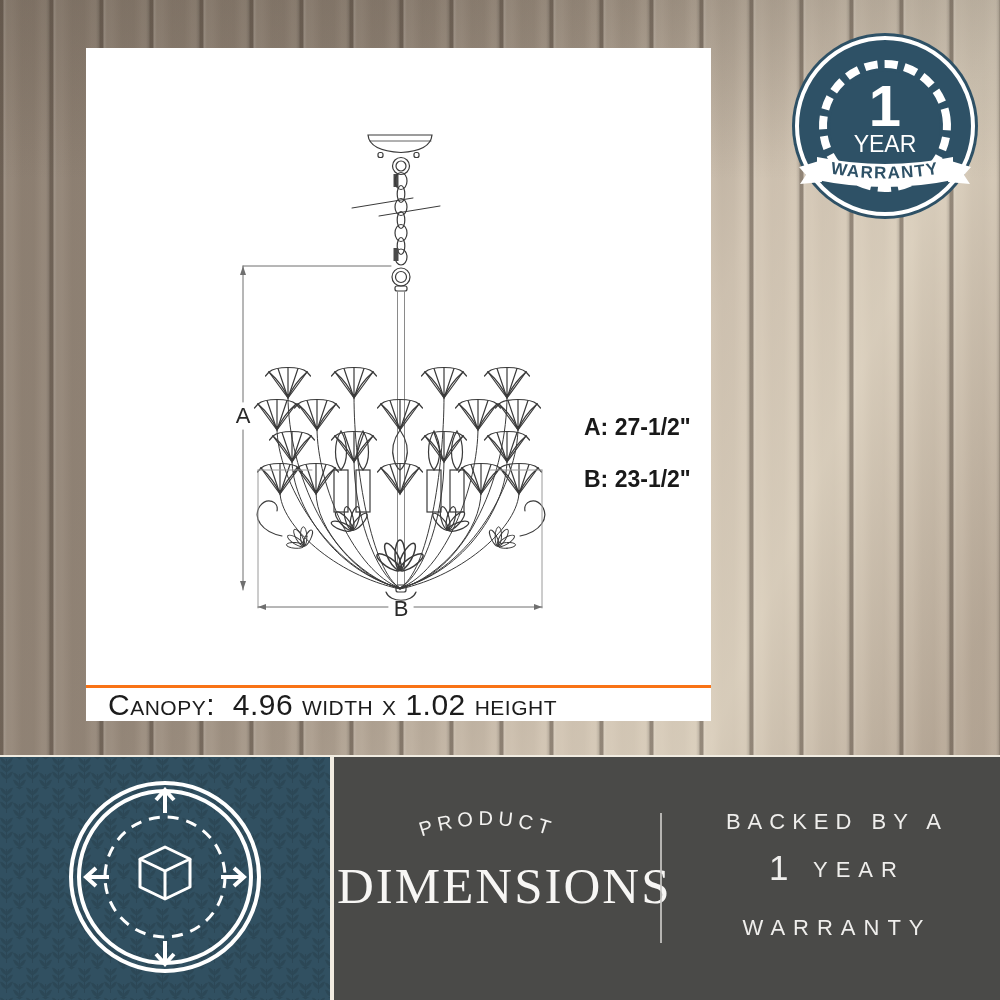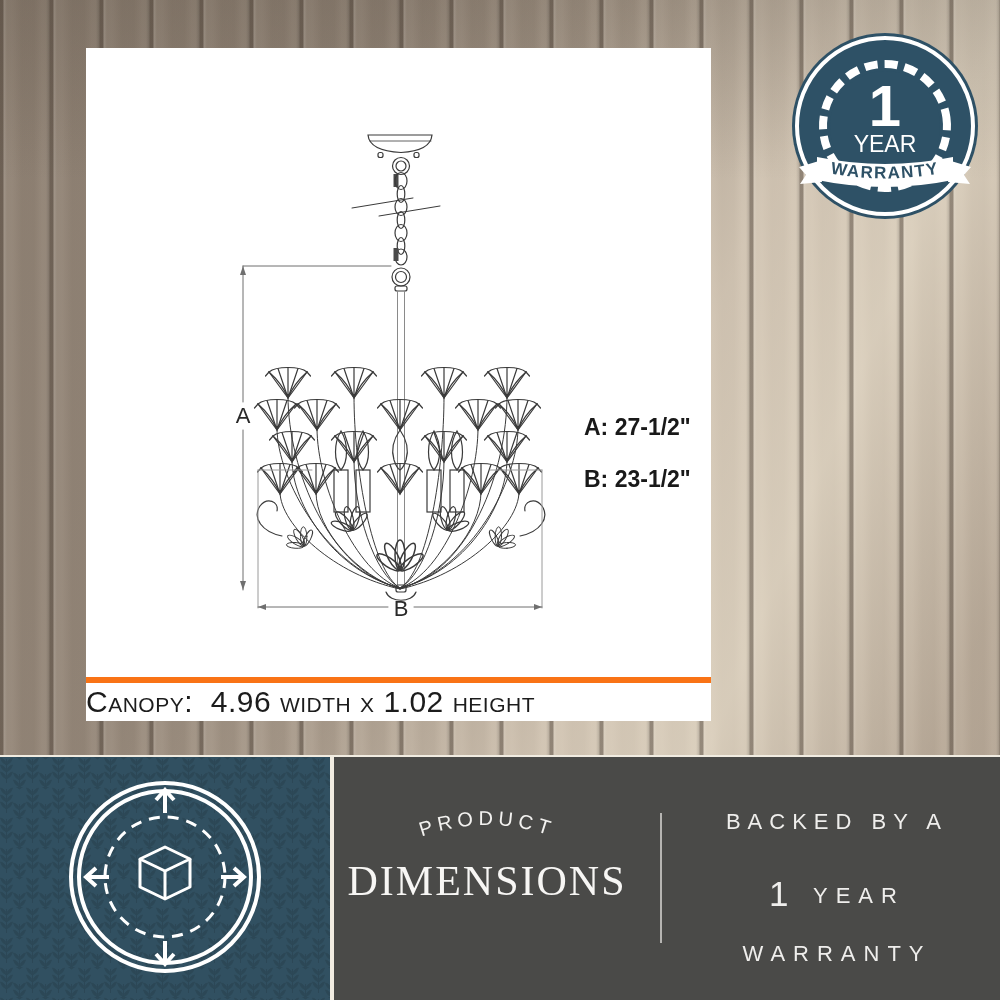--- a/index.html
+++ b/index.html
@@ -15,37 +15,37 @@
       linear-gradient(112deg, rgba(88,74,62,.30) 0%, rgba(88,74,62,.22) 28%, rgba(200,184,160,.10) 44%, rgba(248,236,216,.50) 60%, rgba(248,238,218,.62) 72%, rgba(216,200,178,.35) 88%, rgba(196,178,156,.30) 100%),
       repeating-linear-gradient(90deg, rgba(255,255,255,.05) 0 12px, rgba(0,0,0,.05) 22px 34px, rgba(255,255,255,.04) 42px 50px);
   }
 
   
   .card{position:absolute;left:86px;top:48px;width:625px;height:673px;background:#ffffff;}
   .diagram-svg{position:absolute;left:0;top:0;}
   .dim-a-text,.dim-b-text{position:absolute;left:498px;font-weight:bold;font-size:23px;color:#191919;white-space:nowrap;}
   .dim-a-text{top:366px;}
   .dim-b-text{top:418px;}
-  .canopy-strip{position:absolute;left:0;right:0;bottom:0;height:44px;border-top:6px solid #f97316;display:flex;align-items:center;box-sizing:border-box;}
+  .canopy-strip{position:absolute;left:0;right:0;bottom:0;height:36px;border-top:3px solid #f97316;display:flex;align-items:center;padding-left:22px;box-sizing:border-box;}
   .canopy-text{font-variant-caps:small-caps;font-size:30px;letter-spacing:.5px;color:#1c1c1c;white-space:pre-wrap;font-weight:500;}
 
   
   .badge{position:absolute;left:789px;top:30px;width:192px;height:192px;}
 
   
   .footer-band{position:absolute;left:0;top:755px;width:1000px;height:245px;background:#f1ece1;}
   .dim-icon-tile{position:absolute;left:0;top:2px;width:330px;height:243px;}
   .dims-panel{position:absolute;left:334px;top:2px;width:666px;height:243px;background:#4a4a48;}
   .arc-svg{position:absolute;left:3px;top:28px;}
   .dimensions-title{position:absolute;left:3px;top:100px;width:300px;text-align:center;
-    font-family:"Liberation Serif",serif;font-size:42px;letter-spacing:2px;color:#f7f6f4;}
+    font-family:"Liberation Serif",serif;font-size:51px;letter-spacing:2px;color:#f7f6f4;}
   .divider{position:absolute;left:326px;top:56px;width:2px;height:130px;background:#c9c8c5;opacity:.85;}
   .warranty-col{position:absolute;left:346px;top:52px;width:314px;text-align:center;color:#efeeec;}
   .w-line1{font-size:22px;letter-spacing:7px;white-space:nowrap;}
-  .w-line2{margin-top:39px;white-space:nowrap;}
+  .w-line2{margin-top:13px;white-space:nowrap;}
   .w-line2 .num{font-size:35px;letter-spacing:6px;vertical-align:-3px;}
   .w-line2 .word{font-size:22px;letter-spacing:8px;margin-left:14px;}
   .w-line3{margin-top:27px;font-size:22px;letter-spacing:8px;white-space:nowrap;}
 </style>
 </head>
 <body>
 
 <div class="stage">
 
   <div class="wood"></div>

